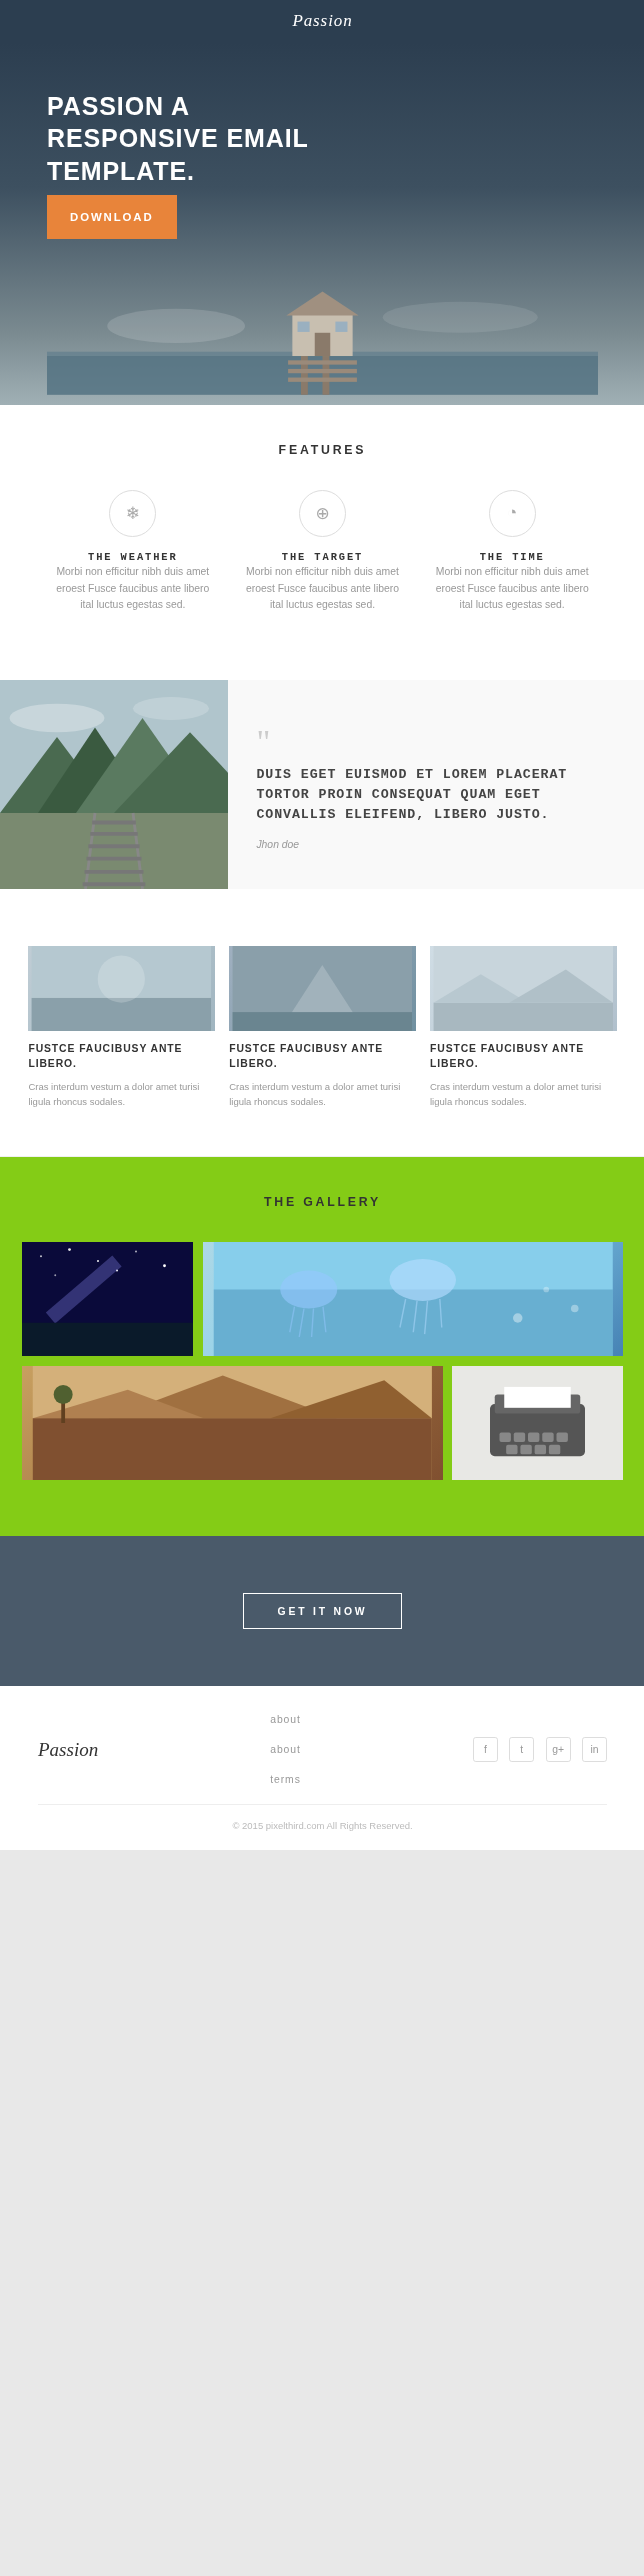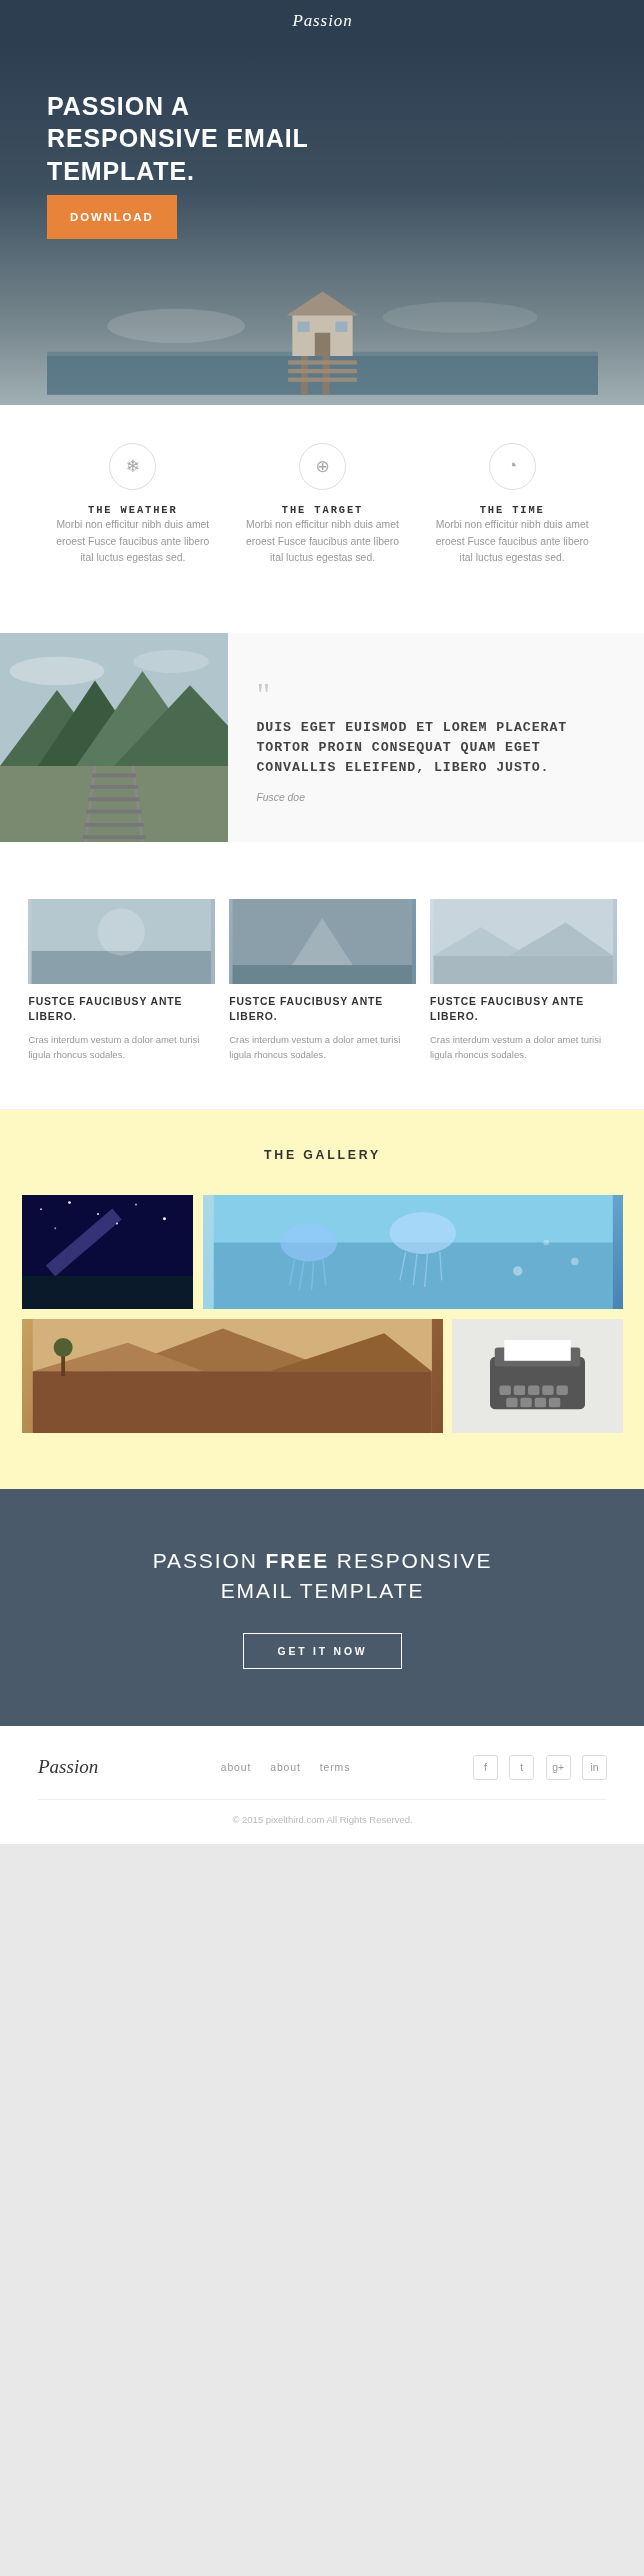--- a/index.html
+++ b/index.html
@@ -194,21 +194,21 @@
     }
     .blog-desc {
       font-family: 'Arial', sans-serif;
       font-size: 9.5px;
       color: #999;
       line-height: 1.6;
     }
 
     
     .gallery-section {
-      background: #fef9c3;
+      background: #84cc16;
       padding: 38px 22px 47px;
       text-align: center;
       border-top: 0.9px solid #f0f0f0;
     }
     .gallery-grid {
       margin-top: 19px;
     }
     .gallery-row {
       display: flex;
       gap: 9.5px;
@@ -273,20 +273,21 @@
       margin-bottom: 14.2px;
     }
     .footer-logo {
       font-style: italic;
       font-size: 19px;
       color: #333;
     }
     .footer-nav {
       display: flex;
       gap: 19px;
+      flex-direction: column;
     }
     .footer-nav-item {
       font-family: 'Arial', sans-serif;
       font-size: 10.4px;
       color: #999;
       letter-spacing: 0.9px;
     }
     .footer-social {
       display: flex;
       gap: 11.4px;
@@ -354,20 +355,21 @@
     <rect x="291" y="55" width="14" height="12" fill="#9ab0c0"></rect>
 
     <rect x="335" y="55" width="14" height="12" fill="#9ab0c0"></rect>
 
     <ellipse cx="150" cy="60" rx="80" ry="20" fill="rgba(255,255,255,0.15)"></ellipse>
     <ellipse cx="480" cy="50" rx="90" ry="18" fill="rgba(255,255,255,0.1)"></ellipse>
   </svg>
 </section>
 
 <section class="features-section">
+  <h2 class="section-title">FEATURES</h2>
   <div class="features-grid">
 
     <div class="feature-item">
       <div class="feature-icon">❄</div>
       <div class="feature-name">THE WEATHER</div>
       <div class="feature-desc">Morbi non efficitur nibh duis amet eroest Fusce faucibus ante libero ital luctus egestas sed.</div>
     </div>
 
     <div class="feature-item">
       <div class="feature-icon">⊕</div>
@@ -408,21 +410,21 @@
       <line x1="89" y1="202" x2="151" y2="202" stroke="#777" stroke-width="4"></line>
       <line x1="87" y1="215" x2="153" y2="215" stroke="#777" stroke-width="4"></line>
 
       <ellipse cx="60" cy="40" rx="50" ry="15" fill="rgba(255,255,255,0.3)"></ellipse>
       <ellipse cx="180" cy="30" rx="40" ry="12" fill="rgba(255,255,255,0.2)"></ellipse>
     </svg>
   </div>
   <div class="quote-content">
     <div class="quote-mark">"</div>
     <div class="quote-text">DUIS EGET EUISMOD ET LOREM PLACERAT TORTOR PROIN CONSEQUAT QUAM EGET CONVALLIS ELEIFEND, LIBERO JUSTO.</div>
-    <div class="quote-author">Fusce doe</div>
+    <div class="quote-author">Jhon doe</div>
   </div>
 </section>
 
 <section class="blog-section">
   <div class="blog-grid">
 
     <div class="blog-item">
       <div class="blog-thumb blog-thumb-1">
         <svg width="100%" height="85" viewBox="0 0 190 90" xmlns="http://www.w3.org/2000/svg">
           <rect width="190" height="90" fill="#b5c8d0"></rect>
@@ -545,23 +547,20 @@
           <rect x="87" y="83" width="12" height="10" rx="2" fill="#888"></rect>
           <rect x="102" y="83" width="12" height="10" rx="2" fill="#888"></rect>
         </svg>
       </div>
     </div>
 
   </div>
 </section>
 
 <section class="cta-section">
-  <div class="cta-title">
-    <span>PASSION </span><strong>FREE</strong><span> RESPONSIVE<br>EMAIL TEMPLATE</span>
-  </div>
   <button class="cta-btn">GET IT NOW</button>
 </section>
 
 <footer class="footer">
   <div class="footer-top">
     <span class="footer-logo">Passion</span>
     <nav class="footer-nav">
       <span class="footer-nav-item">about</span>
       <span class="footer-nav-item">about</span>
       <span class="footer-nav-item">terms</span>

